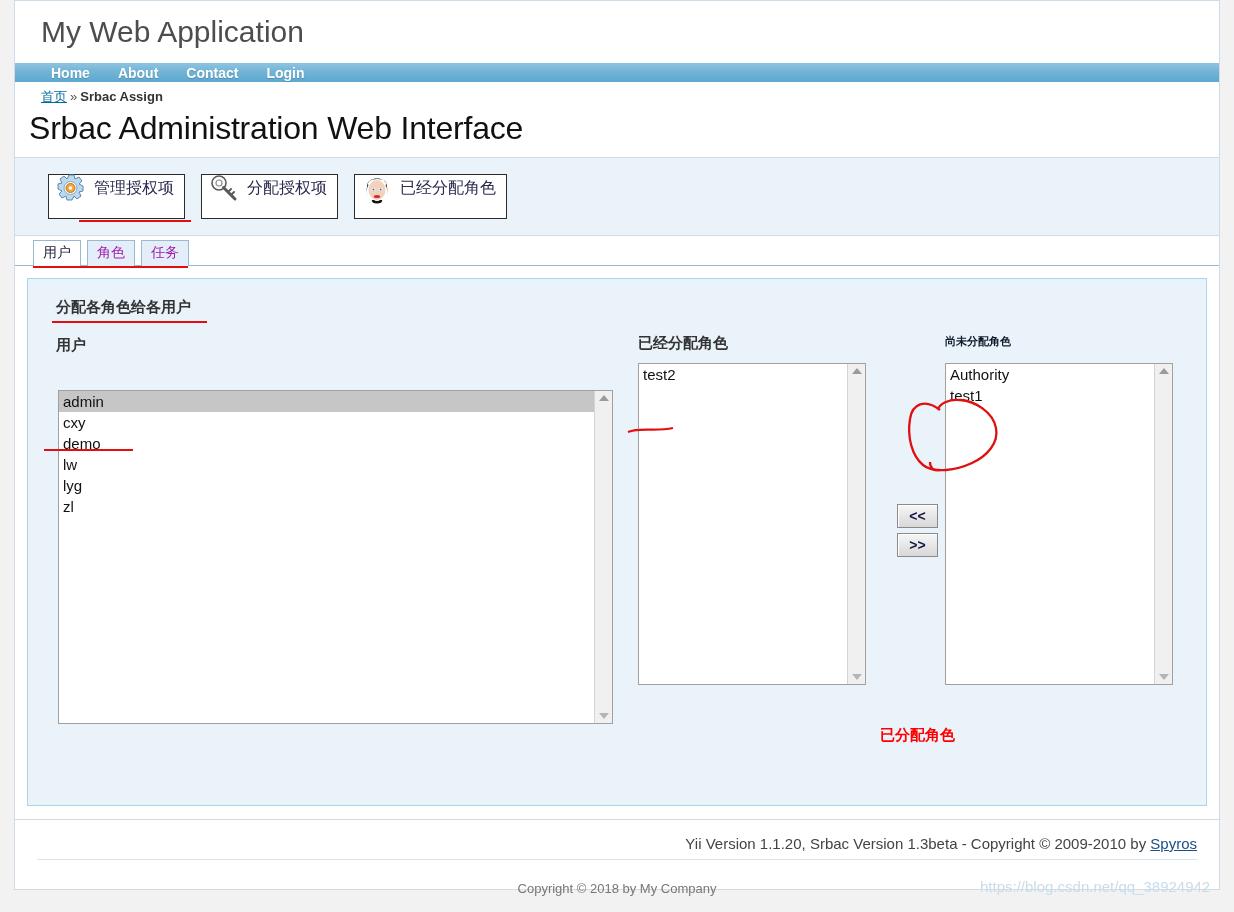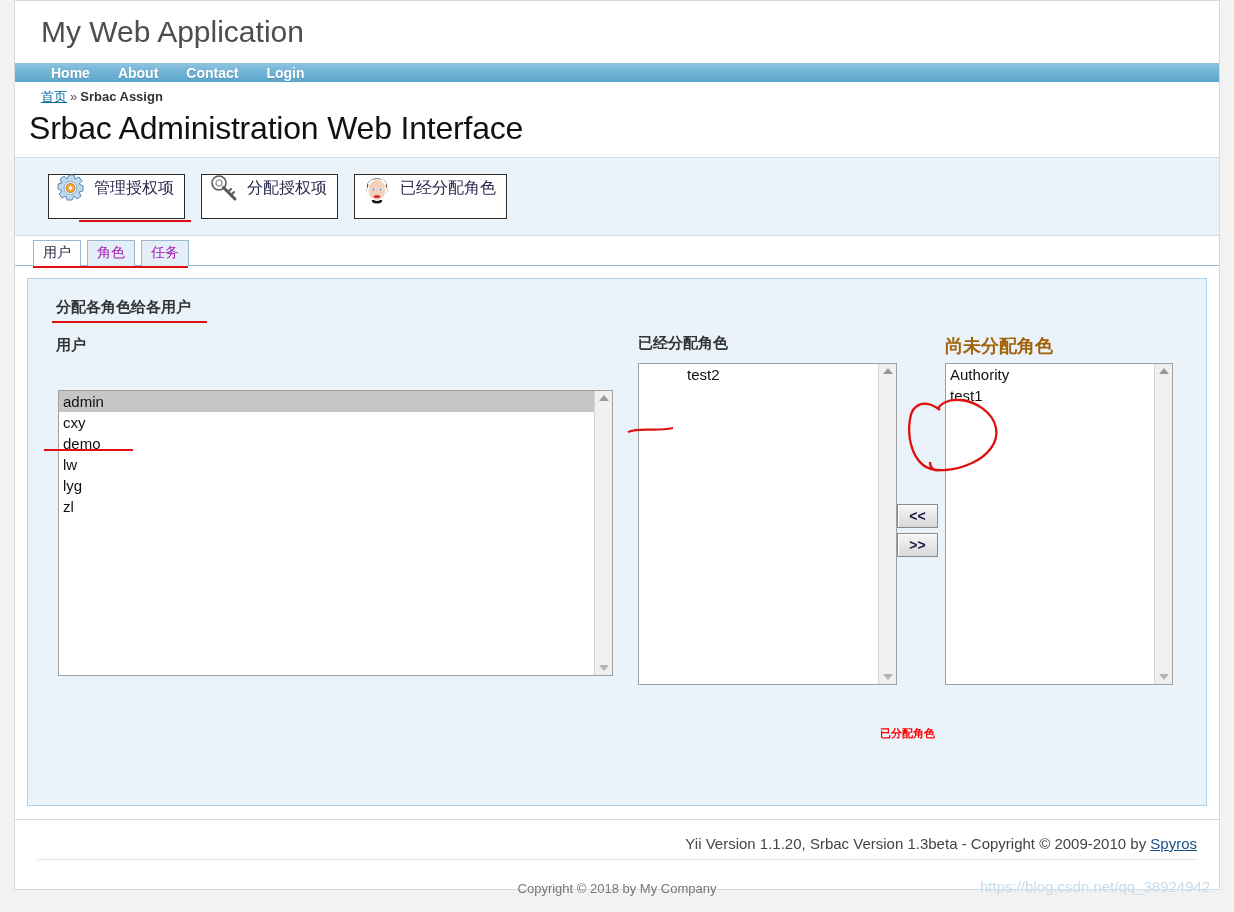--- a/index.html
+++ b/index.html
@@ -131,33 +131,33 @@
   .lbl-user{
     position:absolute;left:28px;top:57px;
     font-size:15px;font-weight:bold;color:#333;
   }
   .lbl-assigned{
     position:absolute;left:610px;top:55px;
     font-size:15px;font-weight:bold;color:#333;
   }
   .lbl-unassigned{
     position:absolute;left:917px;top:55px;
-    font-size:18px;font-weight:bold;color:#a16207;
+    font-size:11px;font-weight:bold;color:#0f172a;
   }
   
   .listbox{
     position:absolute;
     background:#ffffff;
     border:1px solid #a0a0a0;
     box-sizing:border-box;
     overflow:hidden;
     display:flex;
   }
-  .lb-users{left:30px;top:111px;width:555px;height:286px;}
-  .lb-assigned{left:610px;top:84px;width:259px;height:322px;padding-left:44px;}
+  .lb-users{left:30px;top:111px;width:555px;height:334px;}
+  .lb-assigned{left:610px;top:84px;width:228px;height:322px;}
   .lb-unassigned{left:917px;top:84px;width:228px;height:322px;}
   .lb-items{flex:1;padding:0;}
   .lb-item{
     font-size:15px;color:#111;
     padding:1px 4px 1px 4px;
     line-height:19px;
     white-space:nowrap;
     cursor:default;
   }
   .lb-item.sel{background:#c6c6c6;}
@@ -177,21 +177,21 @@
     background:linear-gradient(to bottom,#f6f6f6,#d8d8d8);
     border:1px solid #8a8a8a;
     box-shadow:inset 1px 1px 0 #ffffff;
     font-size:14px;font-weight:bold;color:#151540;
     display:flex;align-items:center;justify-content:center;
     margin-bottom:5px;box-sizing:border-box;cursor:pointer;
     font-family:"Liberation Sans",sans-serif;
   }
   .note-red{
     position:absolute;left:852px;top:447px;
-    color:#ff0000;font-size:11px;font-weight:bold;
+    color:#ff0000;font-size:15px;font-weight:bold;
   }
   
   .foot-version{
     border-top:1px solid #cfdce6;
     text-align:right;
     padding:15px 22px 7px 0;
     font-size:15px;color:#444;
     background:#ffffff;
     box-sizing:border-box;
   }

